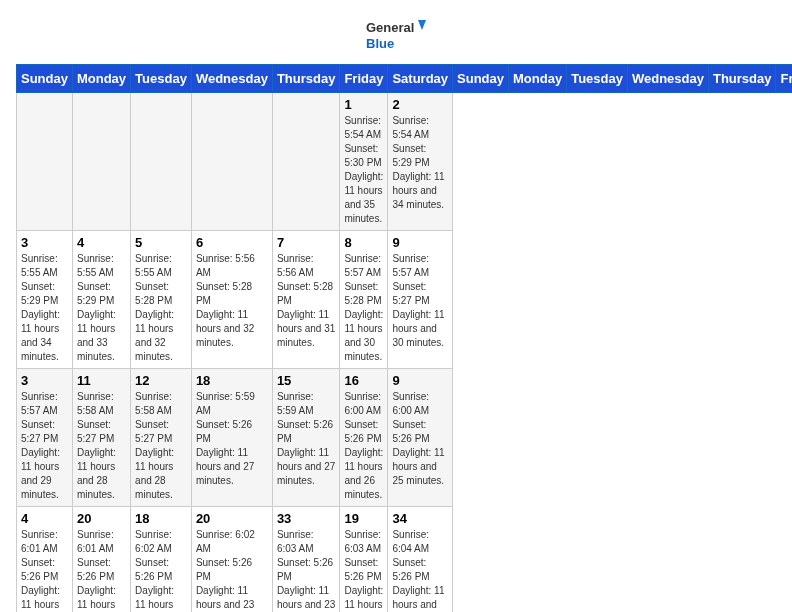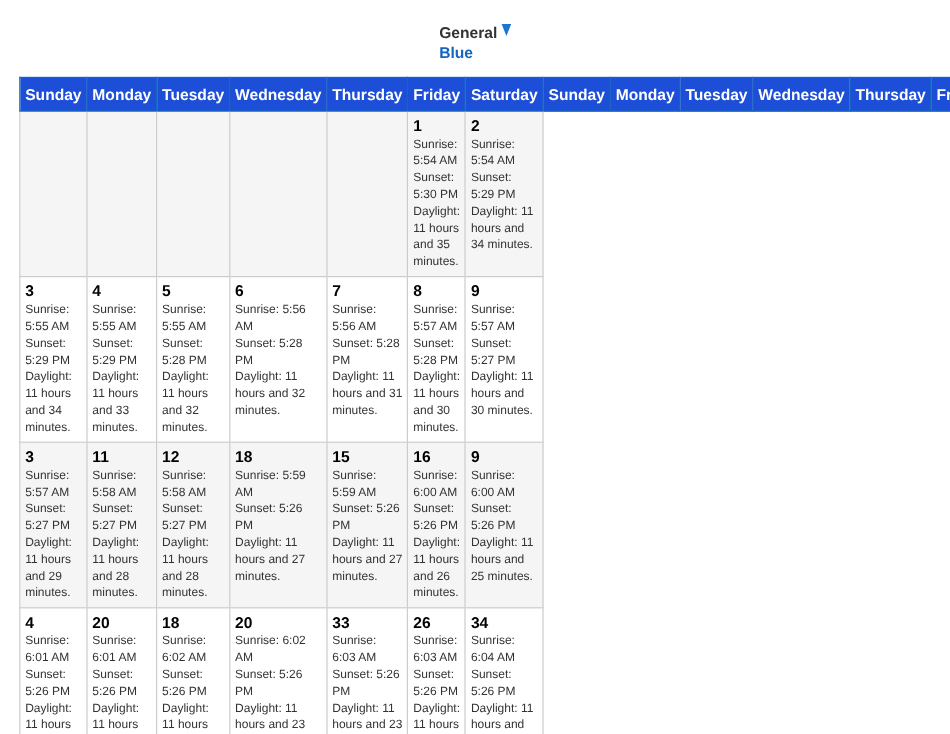--- a/index.html
+++ b/index.html
@@ -203,21 +203,21 @@
         </td>
         <td>
           <span class="day-num">20</span>
           <div class="day-info">Sunrise: 6:02 AM<br>Sunset: 5:26 PM<br>Daylight: 11 hours and 23 minutes.</div>
         </td>
         <td>
           <span class="day-num">33</span>
           <div class="day-info">Sunrise: 6:03 AM<br>Sunset: 5:26 PM<br>Daylight: 11 hours and 23 minutes.</div>
         </td>
         <td>
-          <span class="day-num">26</span>
+          <span class="day-num">19</span>
           <div class="day-info">Sunrise: 6:03 AM<br>Sunset: 5:26 PM<br>Daylight: 11 hours and 22 minutes.</div>
         </td>
         <td>
           <span class="day-num">34</span>
           <div class="day-info">Sunrise: 6:04 AM<br>Sunset: 5:26 PM<br>Daylight: 11 hours and 22 minutes.</div>
         </td>
       </tr>
     </tbody>
 </table>
 

